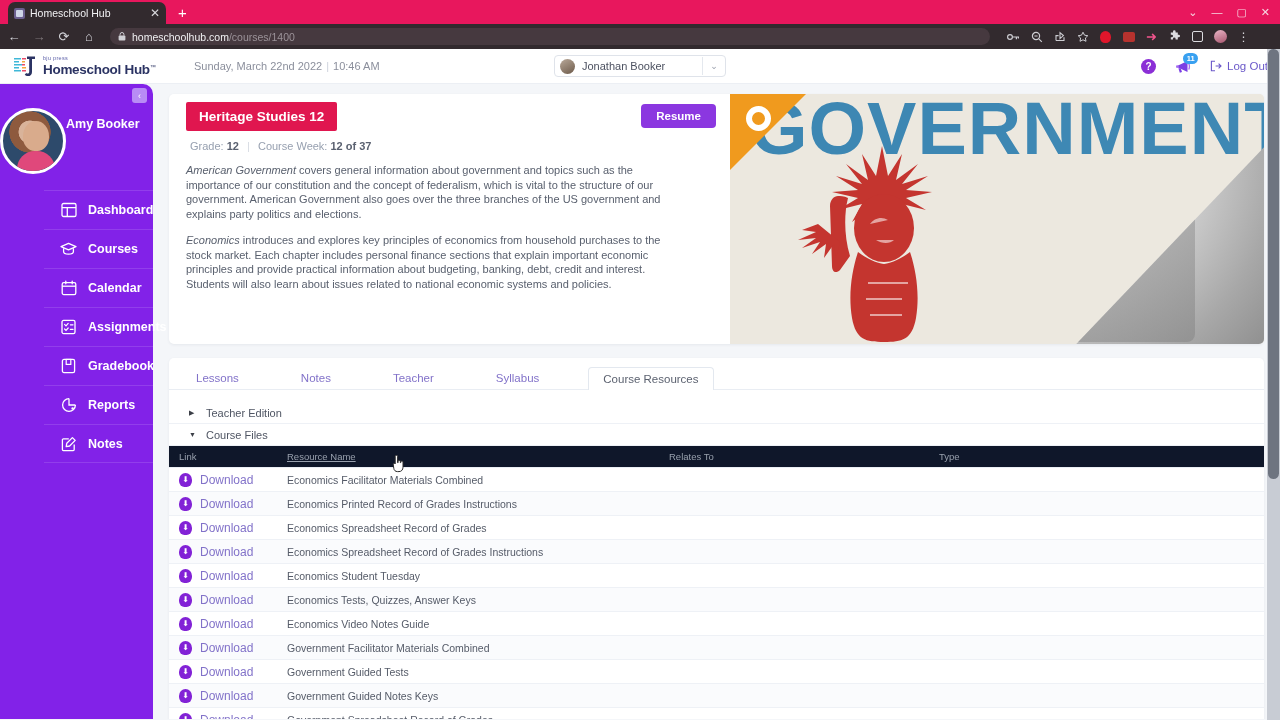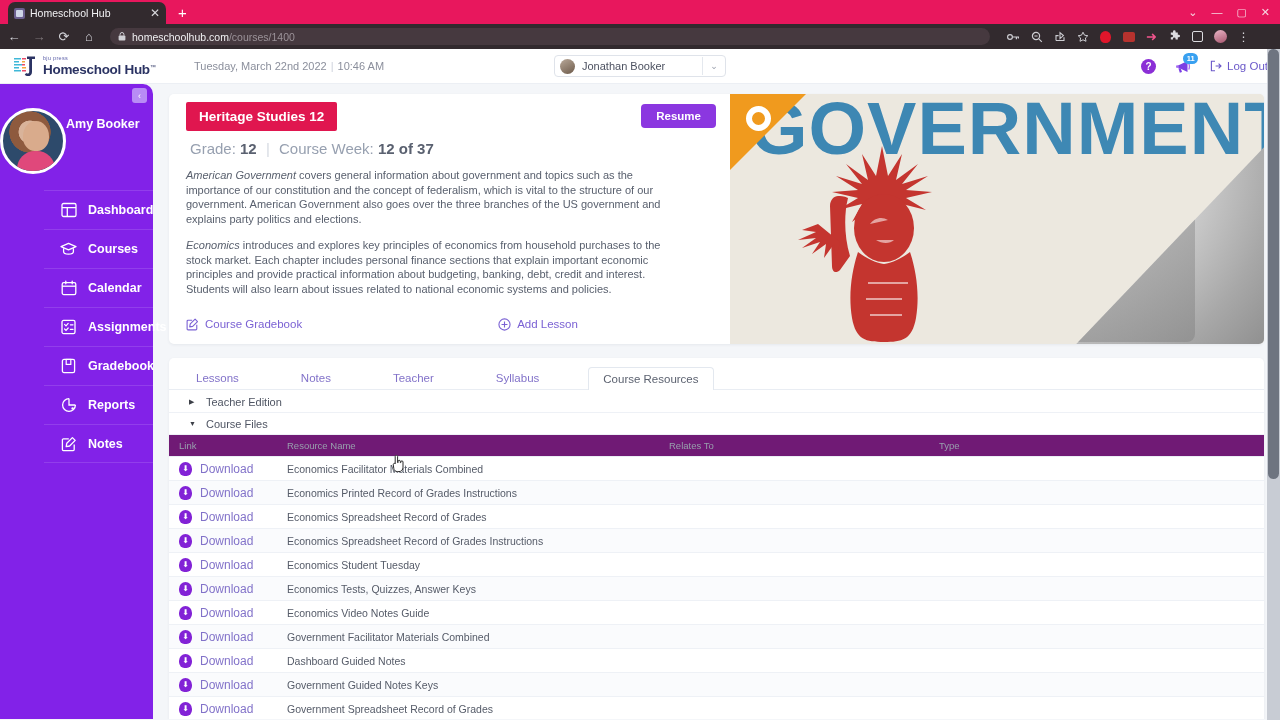--- a/index.html
+++ b/index.html
@@ -146,21 +146,21 @@
   .cc-left { flex: 1; padding: 0 14px 0 17px; position: relative; }
   .cc-title-badge {
     display: inline-block; background: #e0164f; color: #fff; font-size: 13.5px; font-weight: bold;
     padding: 7px 13px; border-radius: 2px; margin-top: 8px;
   }
   .resume-btn {
     position: absolute; right: 14px; top: 10px; background: #8b37e0; color: #fff;
     font-size: 11.5px; font-weight: bold; padding: 6px 15px; border-radius: 4px;
     border: none; cursor: pointer;
   }
-  .cc-meta { font-size: 15px; color: #97a0b0; margin: 9px 0 0 4px; }
+  .cc-meta { font-size: 11px; color: #97a0b0; margin: 9px 0 0 4px; }
   .cc-meta b { color: #5a6170; }
   .cc-meta .bar { color: #d6dae2; margin: 0 5px; }
   .cc-para {
     font-size: 11px; line-height: 14.7px; color: #59606e; margin-top: 11px; max-width: 500px;
   }
   .cc-para i { font-style: italic; }
   .cc-links { display: flex; gap: 0; margin-top: 21px; }
   .cc-link {
     display: flex; align-items: center; gap: 6px; color: #7b62d4; font-size: 11.5px; cursor: pointer;
   }
@@ -210,34 +210,34 @@
     color: #5c6270; background: #fff; border-color: #e3e8ef;
     border-radius: 4px 4px 0 0; position: relative; top: 1px; padding: 5px 14px;
   }
 
   .accordion { padding: 0; }
   .acc-row {
     height: 22px; display: flex; align-items: center; gap: 9px;
     padding: 0 0 0 20px; font-size: 11px; color: #4f5563; cursor: pointer;
     border-bottom: 1px solid #eef1f6; margin: 0 0px;
   }
-  .acc-row.first { margin-top: 1px; }
+  .acc-row.first { margin-top: 12px; }
   .caret { font-size: 7px; color: #3c3f47; width: 8px; }
 
   .files-table { width: 100%; border-collapse: collapse; }
   .files-table th {
     text-align: left; font-size: 9.5px; font-weight: normal; color: #98a0ad;
-    background: #701a75; padding: 5px 0 5px 0; border-bottom: 1px solid #eaeef4;
+    background: #0f172a; padding: 5px 0 5px 0; border-bottom: 1px solid #eaeef4;
   }
   .files-table td {
     padding: 0; height: 24px; border-bottom: 1px solid #eef1f6; font-size: 10.5px; color: #555b68;
   }
   .files-table tr:nth-child(even) td { background: #fafbfd; }
   .col-link { width: 118px; padding-left: 10px !important; }
-  .col-name { width: 382px; }
+  .col-name { width: 382px; text-decoration: underline; }
   .col-rel { width: 270px; }
   .col-type { width: auto; }
   .dl-cell { display: flex; align-items: center; gap: 8px; padding-left: 10px; }
   .dl-ico {
     width: 13px; height: 14px; border-radius: 50% 50% 42% 42%; background: #8222d6;
     color: #fff; font-size: 8px; display: flex; align-items: center; justify-content: center; flex:0 0 auto;
   }
   .dl-text { color: #8272c9; font-size: 12px; cursor: pointer; }
 
   
@@ -336,21 +336,21 @@
         <path d="M10 6h3v1.6h-3zM10 12h4v1.6h-4z" fill="#f2a93b"></path>
         <path d="M15 1.5h8v2.4h-3v13c0 2.6-1.6 4.2-4 4.2-1.4 0-2.5-.5-3.3-1.3l1.5-1.9c.5.5 1 .7 1.6.7.9 0 1.4-.6 1.4-1.8V3.9h-2.2z" fill="#2b3363"></path>
       </svg>
     </span>
     <span class="logo-text">
       <span class="logo-sup">bju press</span>
       <span class="logo-main">Homeschool Hub</span><span class="logo-tm">™</span>
     </span>
   </div>
   <div class="header-date">
-    <span>Tuesday, March 22nd 2022</span><span class="sep">|</span><span>10:46 AM</span>
+    <span>Sunday, March 22nd 2022</span><span class="sep">|</span><span>10:46 AM</span>
   </div>
 
   <div class="user-pill">
     <span class="ava"></span>
     <span class="nm">Jonathan Booker</span>
     <span class="divi"></span>
     <span class="cv">⌄</span>
   </div>
 
   <div class="header-right">
@@ -472,36 +472,20 @@
           <span class="bar">|</span>
           <span>Course Week:</span>
           <b>12 of 37</b>
         </div>
         <p class="cc-para">
           <i>American Government</i><span> covers general information about government and topics such as the importance of our constitution and the concept of federalism, which is vital to the structure of our government. American Government also goes over the three branches of the US government and explains party politics and elections.</span>
         </p>
         <p class="cc-para">
           <i>Economics</i><span> introduces and explores key principles of economics from household purchases to the stock market. Each chapter includes personal finance sections that explain important economic principles and provide practical information about budgeting, banking, debt, credit and interest. Students will also learn about issues related to national economic systems and policies.</span>
         </p>
-        <div class="cc-links">
-          <span class="cc-link">
-            <svg width="13" height="13" viewBox="0 0 14 14">
-              <path d="M11.6 7.4v4.4a1 1 0 0 1-1 1H2.2a1 1 0 0 1-1-1V3.4a1 1 0 0 1 1-1h4.4" stroke="#7b62d4" stroke-width="1.2" fill="none"></path>
-              <path d="M9.8 1.2l2.6 2.6-5.2 5.2-3.2.6.6-3.2z" stroke="#7b62d4" stroke-width="1.2" fill="none" stroke-linejoin="round"></path>
-            </svg>
-            <span>Course Gradebook</span>
-          </span>
-          <span class="cc-link second">
-            <svg width="13" height="13" viewBox="0 0 14 14">
-              <circle cx="7" cy="7" r="6" stroke="#7b62d4" stroke-width="1.2" fill="none"></circle>
-              <path d="M7 3.8v6.4M3.8 7h6.4" stroke="#7b62d4" stroke-width="1.2"></path>
-            </svg>
-            <span>Add Lesson</span>
-          </span>
-        </div>
       </div>
 
       <div class="cc-right">
         <div class="hero-bg"></div>
         <div class="hero-word">GOVERNMENT</div>
         <div class="hero-coin"></div>
         <svg class="hero-liberty" viewBox="0 0 240 210">
           <g fill="#c4352f">
             <path d="M104 44l6-30 6 30 14-22-6 26 22-16-16 20 26-8-22 14 26 2-26 6 20 12-24-6 10 18-18-14 2 22-10-20-4 24-4-24-10 20 2-22-18 14 10-18-24 6 20-12-26-6 26-2-22-14 26 8-16-20 22 16-6-26z"></path>
             <ellipse cx="112" cy="96" rx="30" ry="34"></ellipse>
@@ -639,21 +623,21 @@
               <td></td>
               <td></td>
             </tr>
             <tr>
               <td>
                 <span class="dl-cell">
                   <span class="dl-ico">⬇</span>
                   <span class="dl-text">Download</span>
                 </span>
               </td>
-              <td>Dashboard Guided Notes</td>
+              <td>Government Guided Tests</td>
               <td></td>
               <td></td>
             </tr>
             <tr>
               <td>
                 <span class="dl-cell">
                   <span class="dl-ico">⬇</span>
                   <span class="dl-text">Download</span>
                 </span>
               </td>

